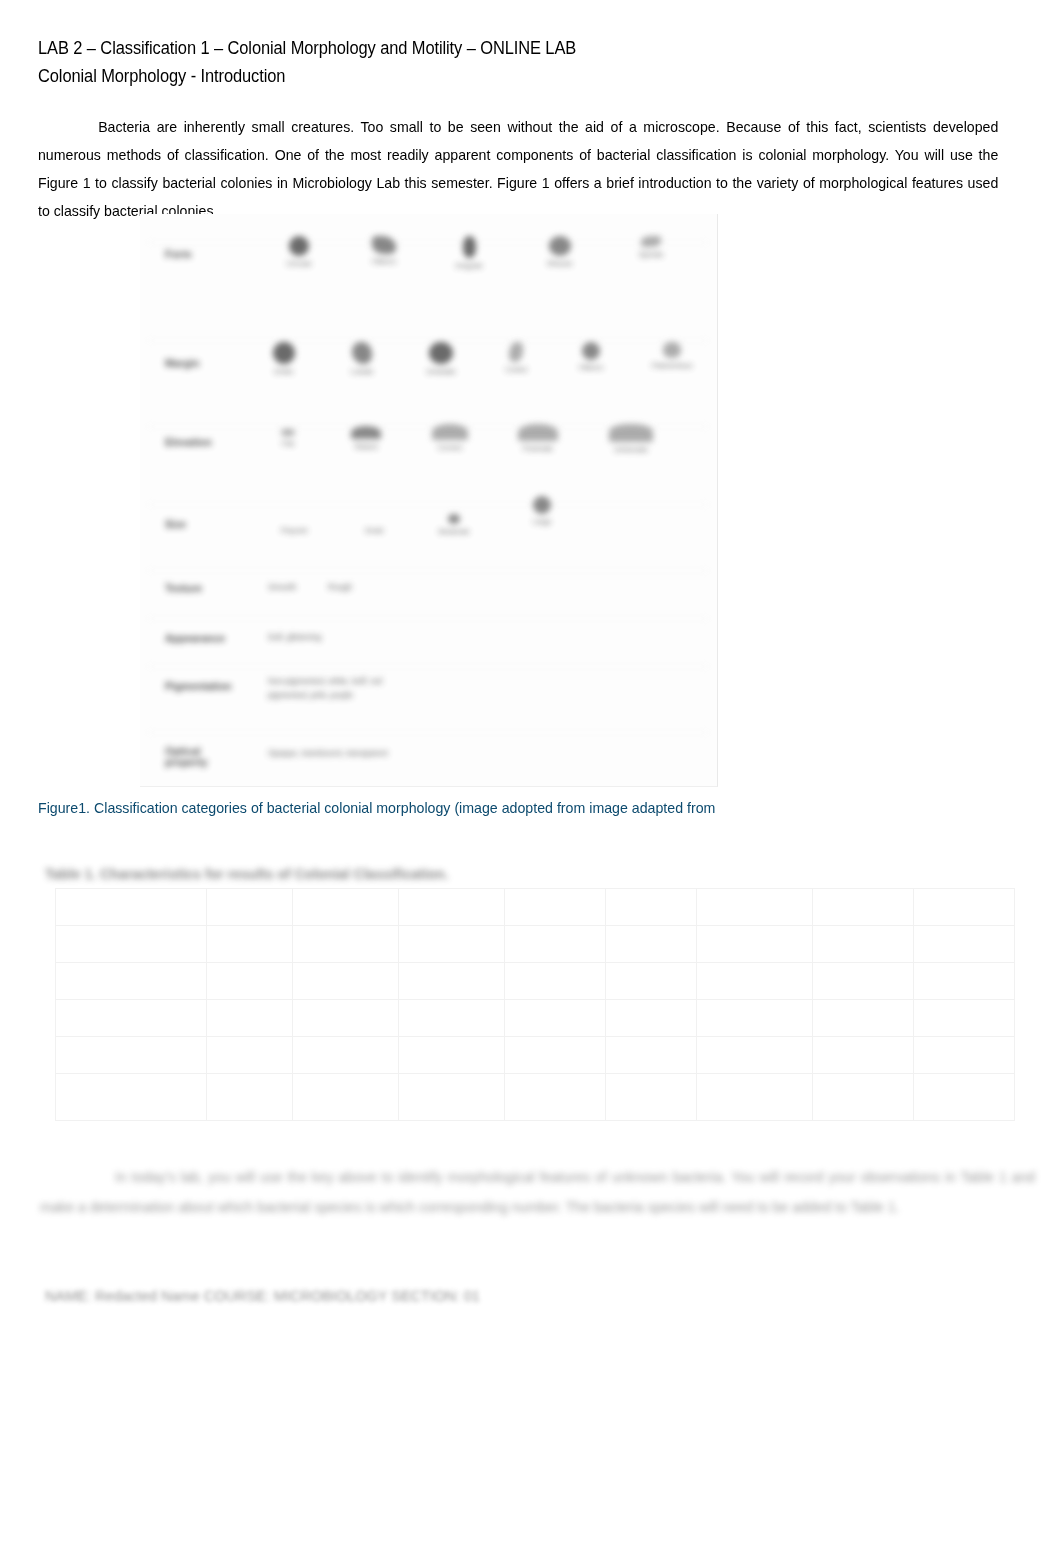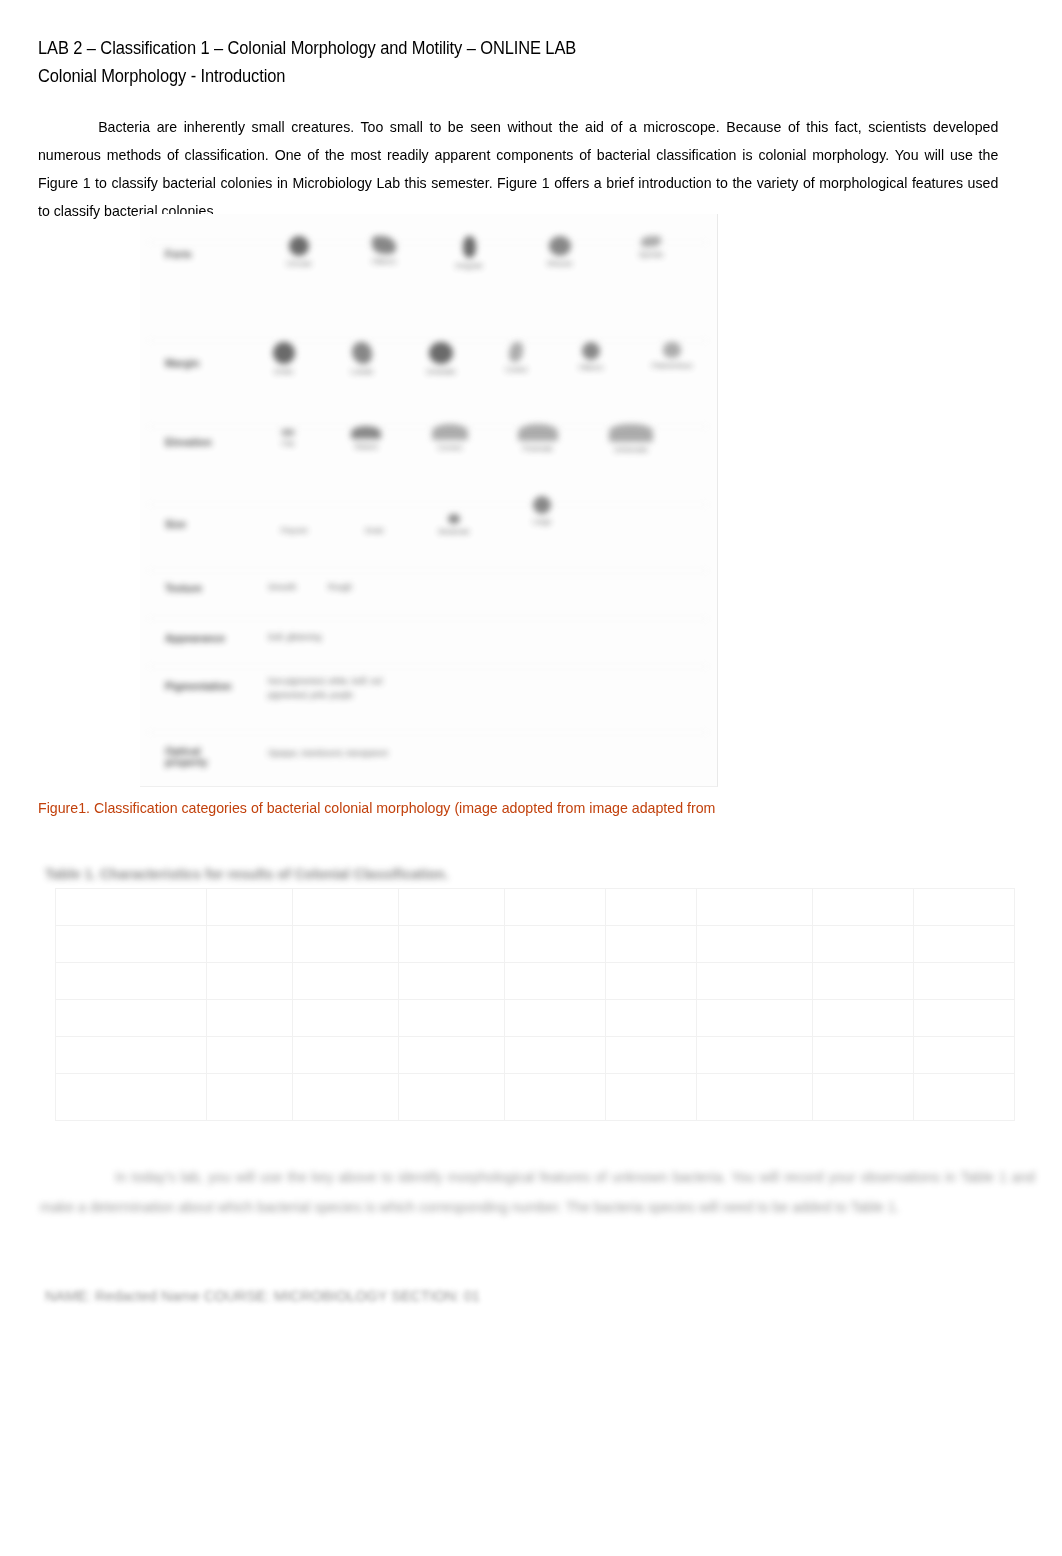--- a/index.html
+++ b/index.html
@@ -122,21 +122,21 @@
 
   
   .fig-caption {
     position: absolute;
     left: 38px;
     top: 796px;
     width: 990px;
     font-size: 14.2px;
     line-height: 24px;
     text-align: justify;
-    color: #c2410c;
+    color: #0c4a6e;
   }
   .fig-caption .line2 {
     display: block;
     text-align: left;
   }
 
   
   .redacted-heading {
     position: absolute;
     left: 45px;

